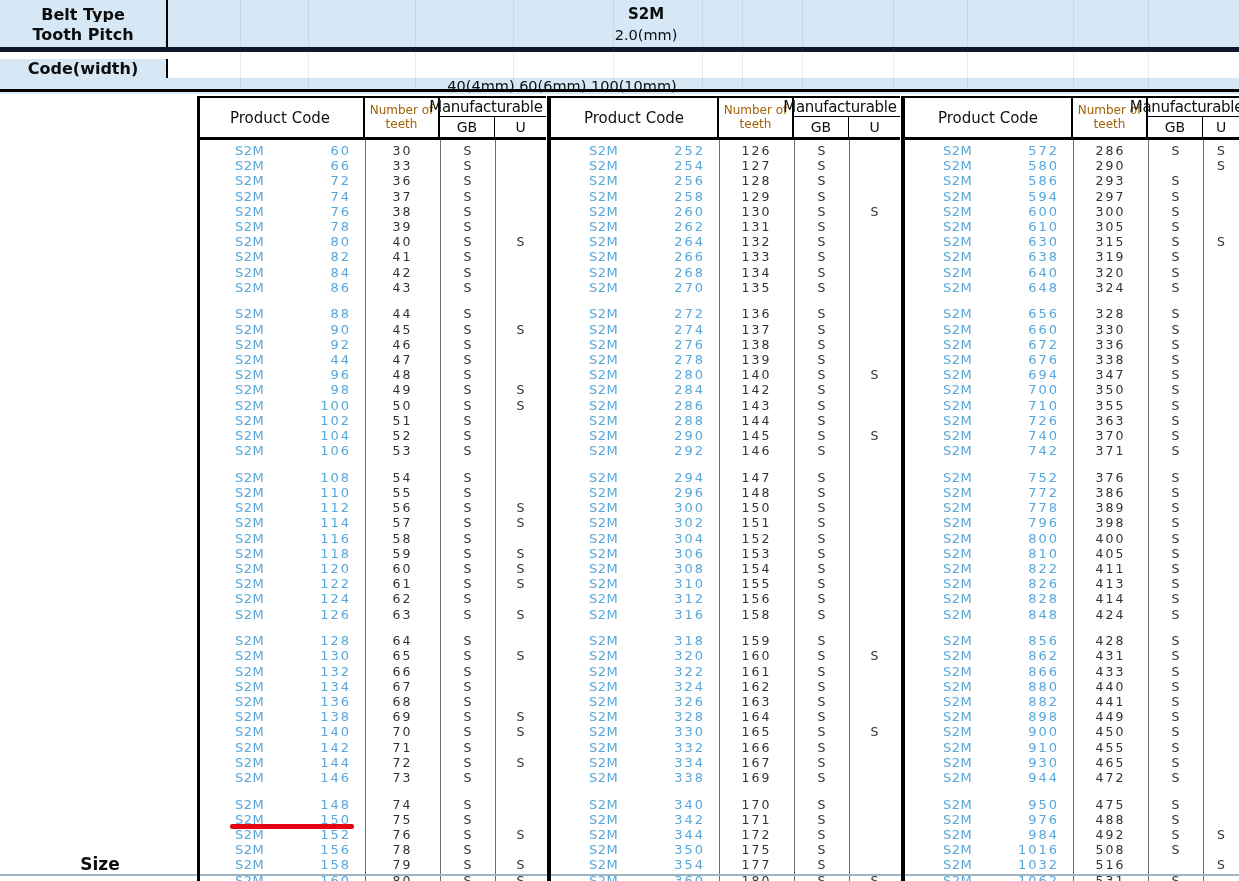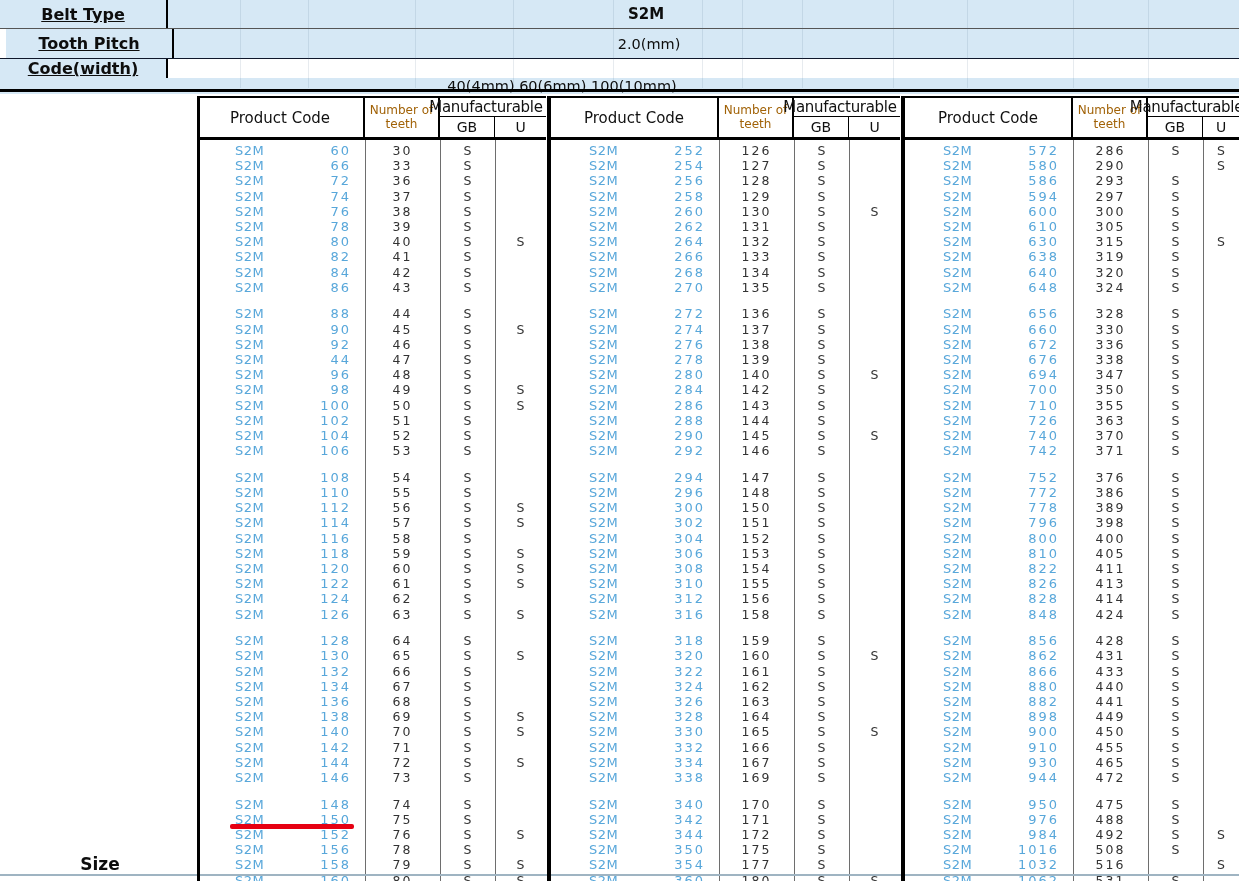--- a/index.html
+++ b/index.html
@@ -4,24 +4,24 @@
 <style>
   html,body{margin:0;padding:0;background:#fff;}
   .page{
     position:relative;width:1239px;height:881px;background:#fff;overflow:hidden;
     font-family:"DejaVu Sans","Liberation Sans",sans-serif;
     --hbg:#d6e8f5; --code:#58a7da; --body:#333; --ul:#e60012;
   }
   
   .info-row{position:absolute;left:0;width:100%;display:flex;box-sizing:border-box;}
   .info-row.r1{top:0;height:29px;border-bottom:1px solid #555;}
-  .info-row.r2{top:29px;height:30px;border-bottom:1px solid #0f172a;padding-left:6px;}
+  .info-row.r2{top:22px;height:30px;border-bottom:5px solid #0f172a;}
   .info-row.r3{top:59px;height:30px;flex-direction:column;}
   .info-label{width:168px;background:var(--hbg);display:flex;align-items:center;justify-content:center;
-    font-weight:bold;font-size:16px;color:#0d0d0d;border-right:2px solid #000;box-sizing:border-box;text-decoration:underline;}
+    font-weight:bold;font-size:16px;color:#0d0d0d;border-right:2px solid #000;box-sizing:border-box;}
   .info-value{flex:1;background:var(--hbg);display:flex;align-items:center;justify-content:center;
     font-size:14.5px;color:#0d0d0d;padding-right:115px;}
   .info-value.bold{font-weight:bold;font-size:15px;}
   .info-faint{position:absolute;top:0;height:88px;width:1px;background:rgba(70,100,130,0.13);z-index:2;}
   .top-rule{position:absolute;top:89px;left:0;width:100%;height:3px;background:#000;}
   .bottom-rule{position:absolute;top:874px;left:0;width:100%;height:2px;background:#9fb4c2;}
   .size-label{position:absolute;left:40px;top:854px;width:120px;text-align:center;
     font-weight:bold;font-size:17px;color:#0d0d0d;}
   
   .vbar{position:absolute;top:96px;bottom:0;background:#000;z-index:4;}

